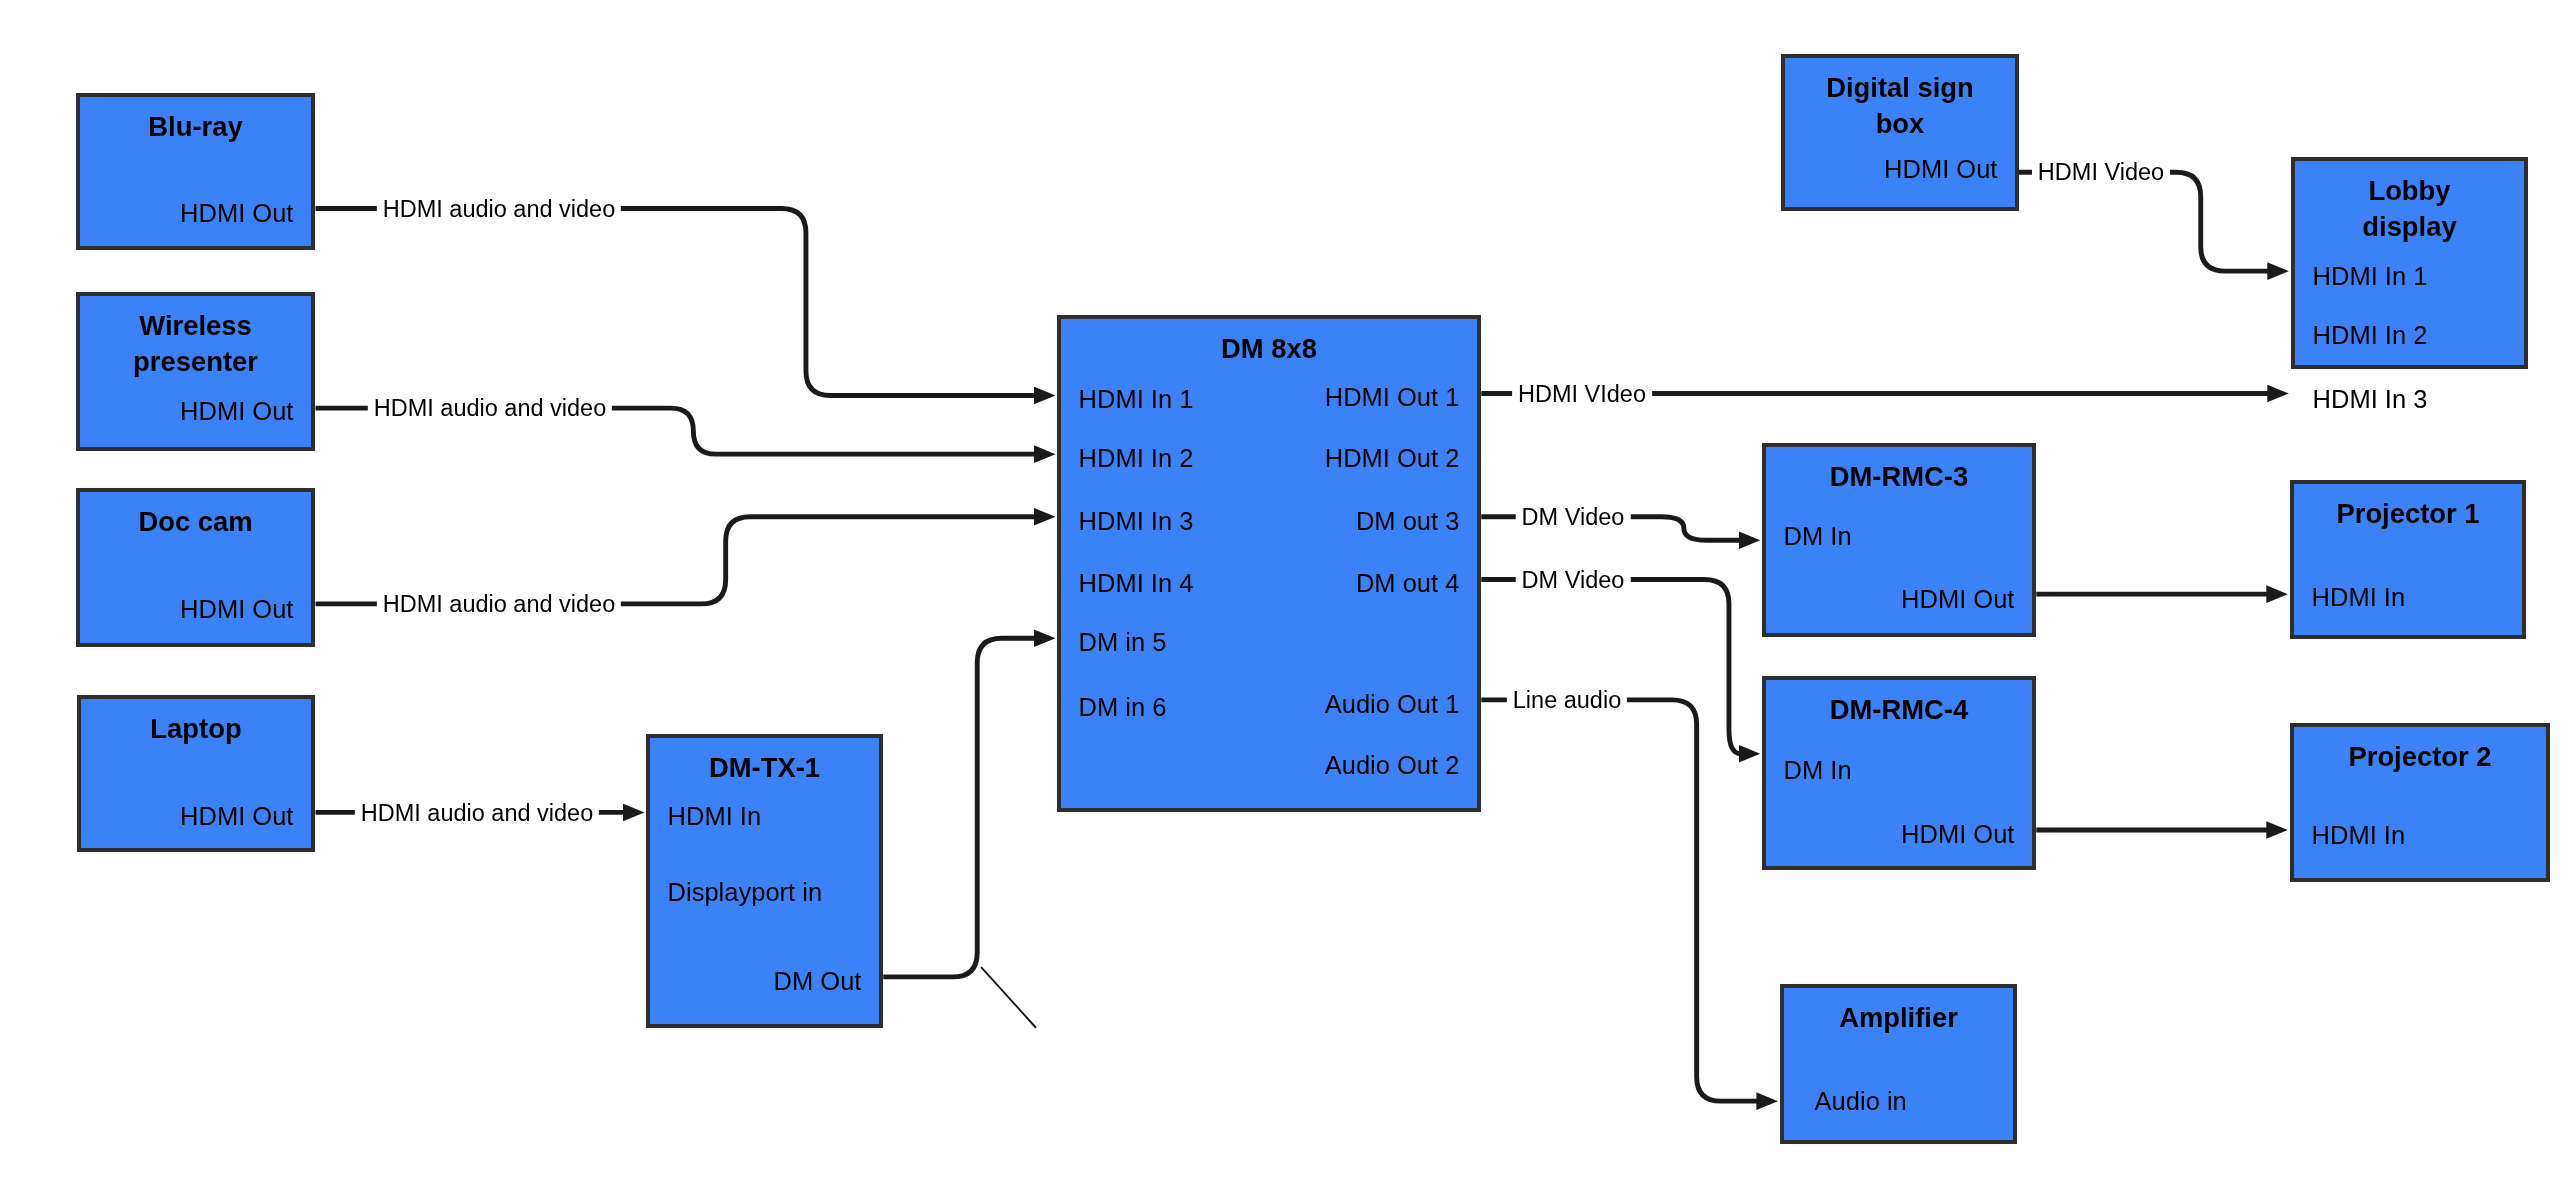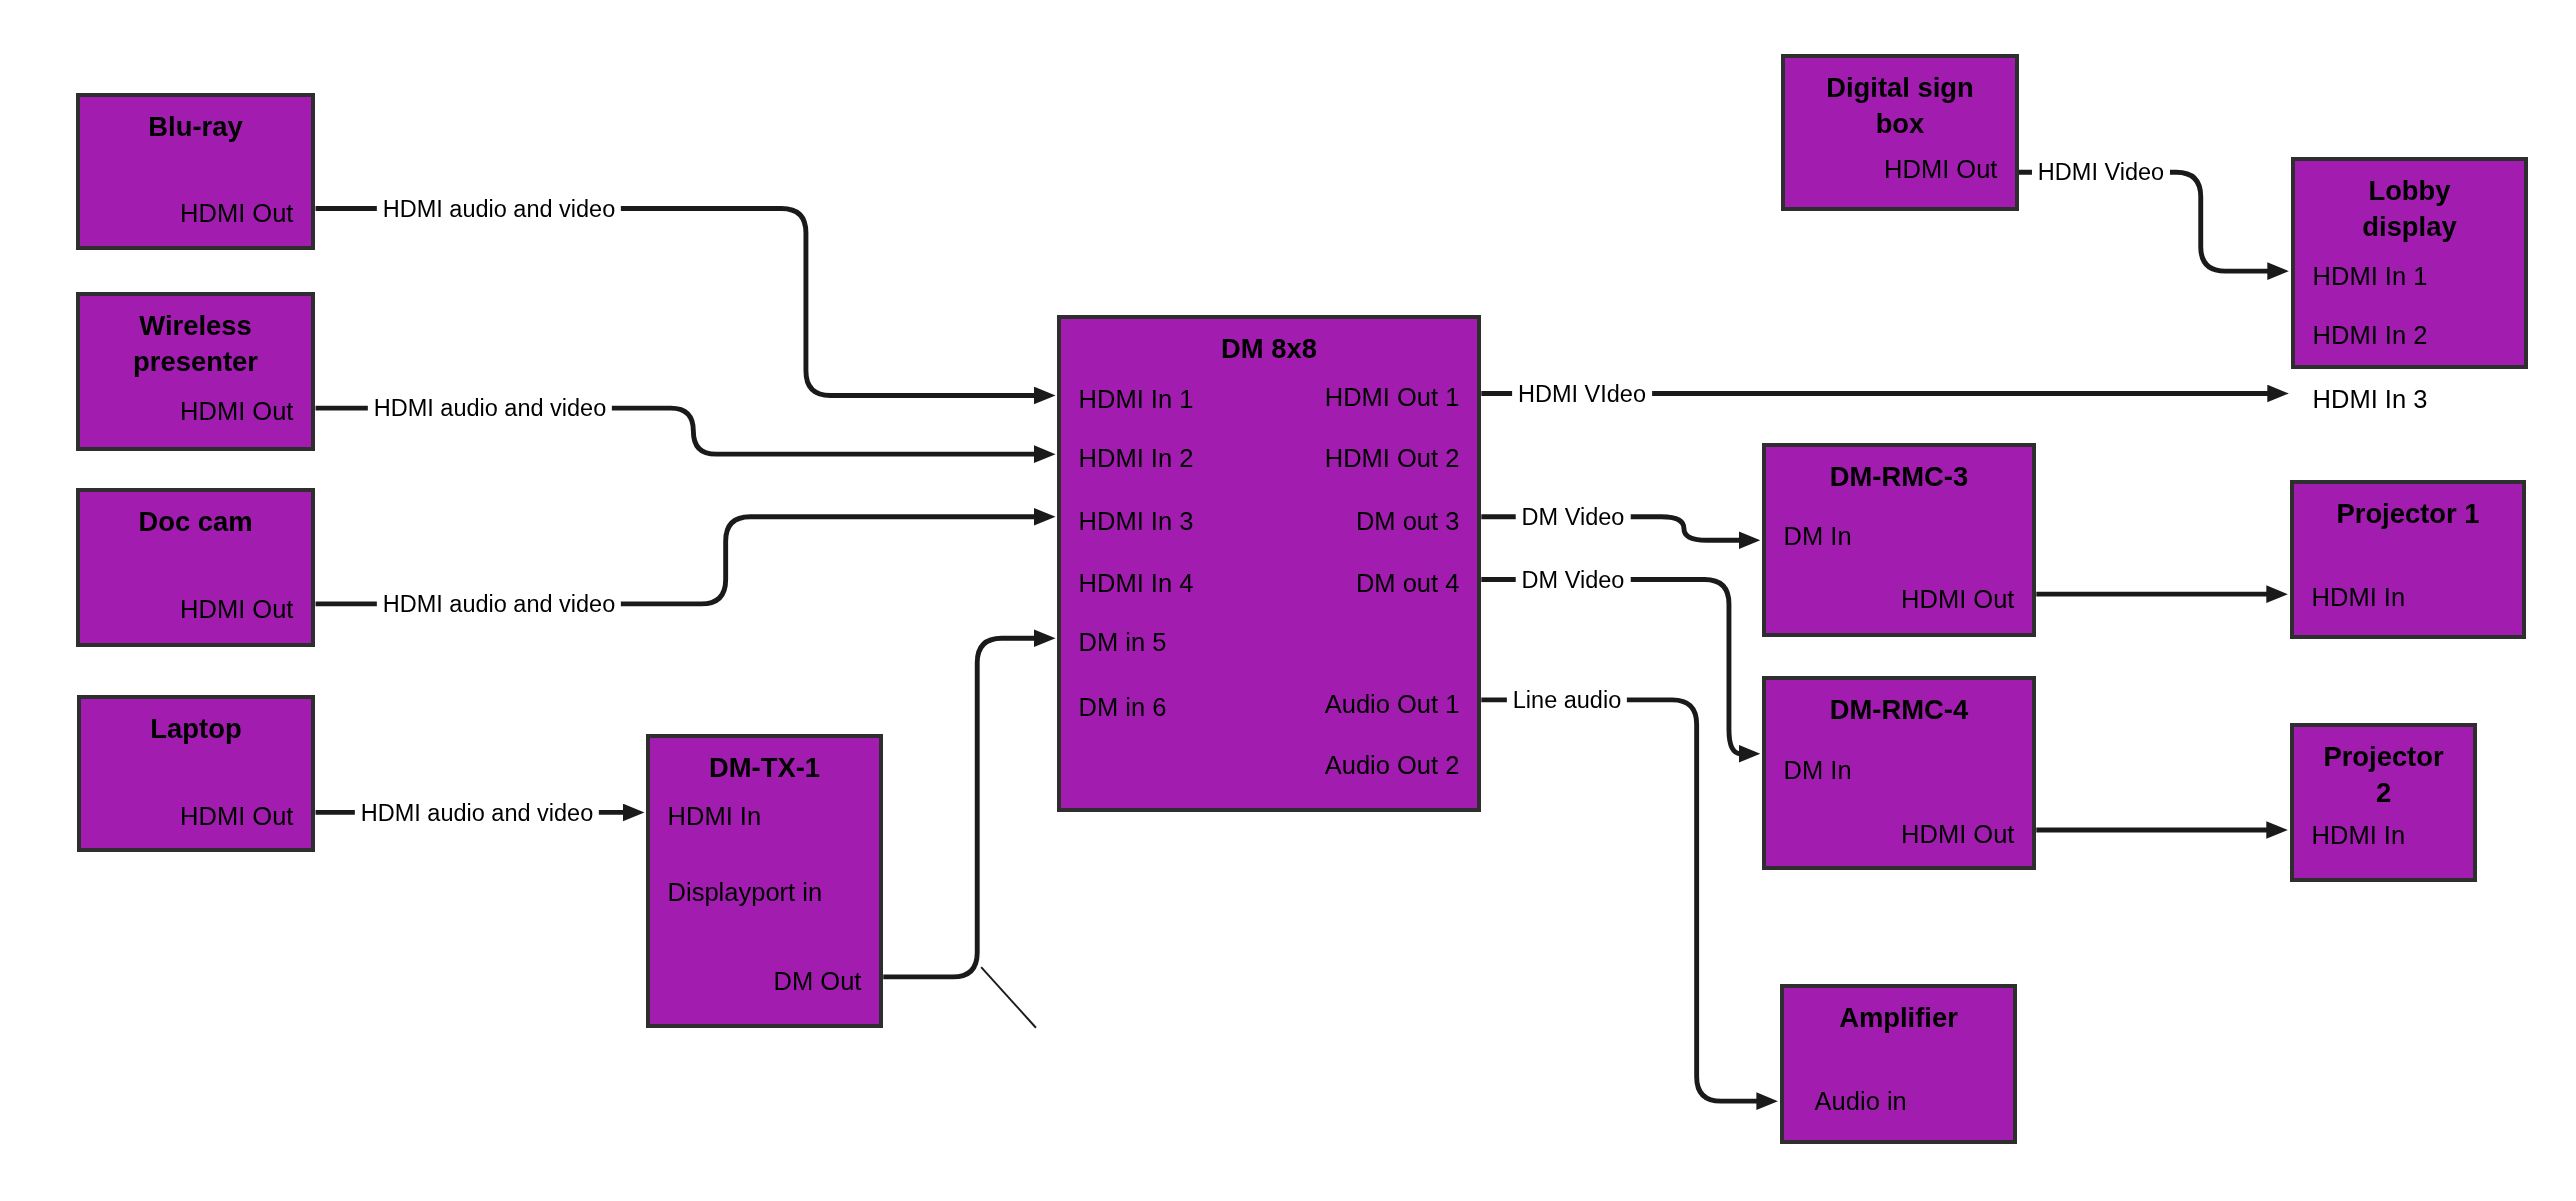--- a/index.html
+++ b/index.html
@@ -1,20 +1,20 @@
 <!DOCTYPE html>
 <html><head>
 <meta charset="utf-8">
 <style>
   html,body{margin:0;padding:0;background:#ffffff;}
   body{width:2576px;height:1201px;position:relative;overflow:hidden;
        font-family:"Liberation Sans", sans-serif;color:#000;}
   #canvas{position:absolute;left:0;top:0;width:2576px;height:1201px;}
   svg.wires{position:absolute;left:0;top:0;z-index:1;}
-  .node{position:absolute;background:#a21caf;border:4.9px solid #2e2e2e;box-sizing:border-box;z-index:2;}
+  .node{position:absolute;background:#3b82f6;border:4.9px solid #2e2e2e;box-sizing:border-box;z-index:2;}
   .node-title{position:absolute;left:0;right:0;top:11.7px;text-align:center;
               font-weight:bold;font-size:27.4px;line-height:36px;padding:0 26px;}
   .port{position:absolute;font-size:25.5px;white-space:nowrap;transform:translateY(-50%);}
   .port-left{left:17.6px;}
   .port-right{right:17.6px;}
   .wire-label{position:absolute;z-index:3;background:#fff;font-size:23.5px;white-space:nowrap;
               transform:translate(-50%,-50%);padding:0 5.9px;line-height:29px;}
   .note-box{position:absolute;z-index:3;background:#fff;border:2px dashed #4a4a4a;
             box-sizing:border-box;font-size:21.5px;line-height:27.4px;text-align:center;
             display:flex;align-items:center;justify-content:center;padding:5.9px 9.8px;}
@@ -112,21 +112,21 @@
     <div class="node-title">DM-RMC-4</div>
     <div class="port port-left" style="top:90px;">DM In</div>
     <div class="port port-right" style="top:154px;">HDMI Out</div>
   </div>
 
   <div class="node" style="left:2290px;top:480px;width:236px;height:159px;">
     <div class="node-title">Projector 1</div>
     <div class="port port-left" style="top:113px;">HDMI In</div>
   </div>
 
-  <div class="node" style="left:2290px;top:723px;width:187px;height:159px;">
+  <div class="node" style="left:2290px;top:723px;width:260px;height:159px;">
     <div class="node-title">Projector 2</div>
     <div class="port port-left" style="top:108px;">HDMI In</div>
   </div>
 
   <div class="node" style="left:1780px;top:984px;width:237px;height:160px;">
     <div class="node-title">Amplifier</div>
     <div class="port port-left" style="top:113px;margin-left:13px;">Audio in</div>
   </div>
 
   <div class="wire-label" style="left:499px;top:209px;">HDMI audio and video</div>

